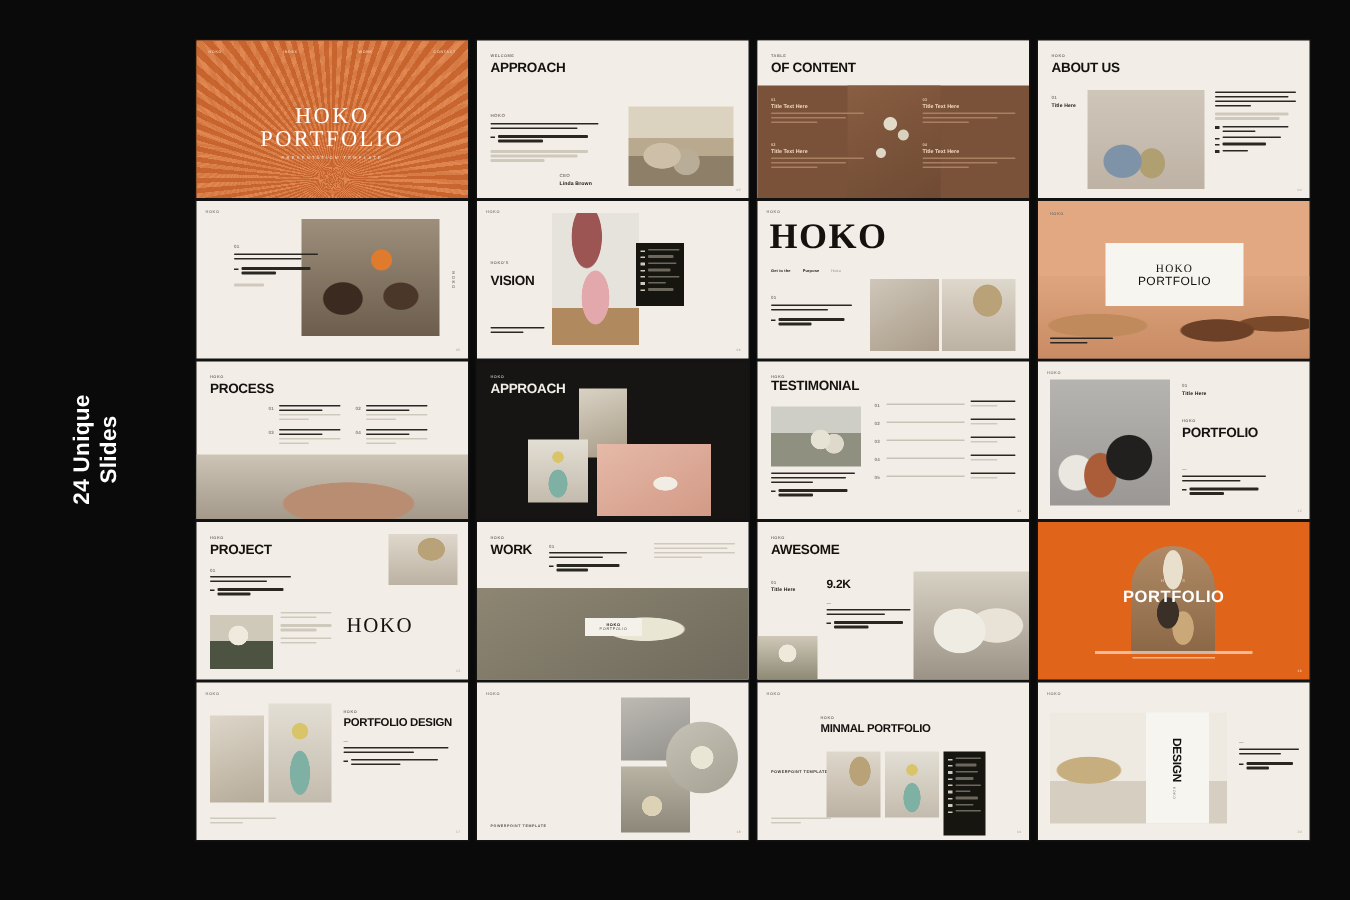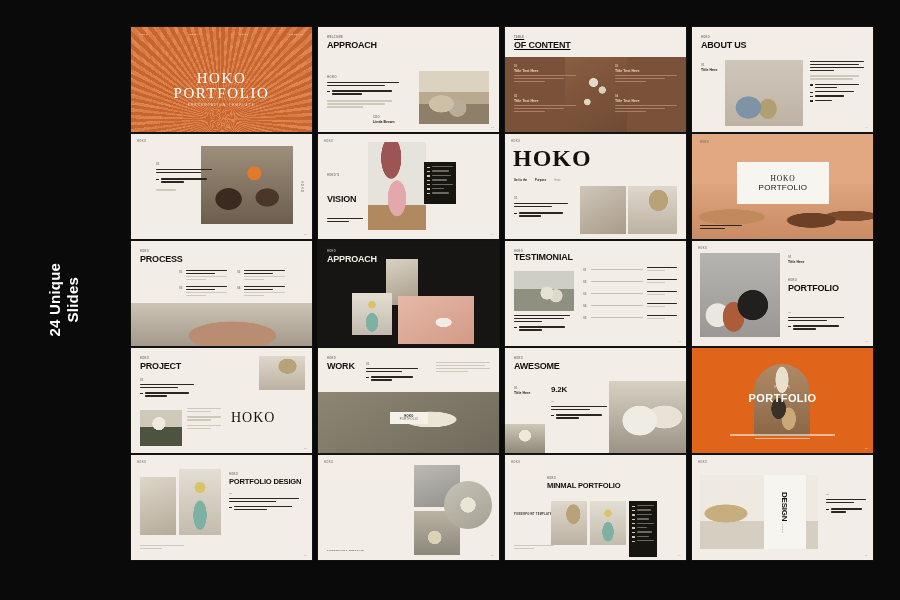--- a/index.html
+++ b/index.html
@@ -232,21 +232,21 @@
     </div>
     <div style="position:absolute;left:55px;top:88px;">
       <div class="num">CEO</div>
       <div class="mini-title" style="margin-top:1px;">Linda Brown</div>
     </div>
     <div class="pagenum">02</div>
   </div>
 
   <div class="slide s3">
     <div class="hdr">
-      <div style="position:absolute;left:9px;top:9px;text-decoration:underline;">
+      <div style="position:absolute;left:9px;top:9px;">
         <div class="eyebrow">TABLE</div>
         <div class="title" style="margin-top:2px;">OF CONTENT</div>
       </div>
     </div>
     <div class="body" style="background:#7a5139;">
       <div class="ph ph-flowers-brown" style="left:60px;top:0;width:62px;height:75px;opacity:.95;"></div>
       <div class="toc-item" style="left:9px;top:8px;">
         <div class="n">01</div>
         <div class="t">Title Text Here</div>
         <div class="ln w100"></div>
@@ -348,21 +348,21 @@
         </div>
     </div>
     <div class="vert-hoko">HOKO</div>
     <div class="pagenum">05</div>
   </div>
 
   <div class="slide s6">
     <div class="brandmark">HOKO</div>
     <div style="position:absolute;left:9px;top:40px;">
       <div class="eyebrow">HOKO'S</div>
-      <div class="title" style="margin-top:18px;">VISION</div>
+      <div class="title" style="margin-top:6px;">VISION</div>
     </div>
     <div class="ph ph-pinkvase" style="left:50px;top:8px;width:58px;height:88px;"></div>
     <div class="darkbox" style="position:absolute;left:106px;top:28px;width:32px;height:42px;padding:4px 3px;">
       <div class="bullet-row">
           <div class="bullet-dash"></div>
           <div class="bullet-lines">
             <div class="ln w100"></div>
           </div>
         </div>
       <div class="bullet-row">

